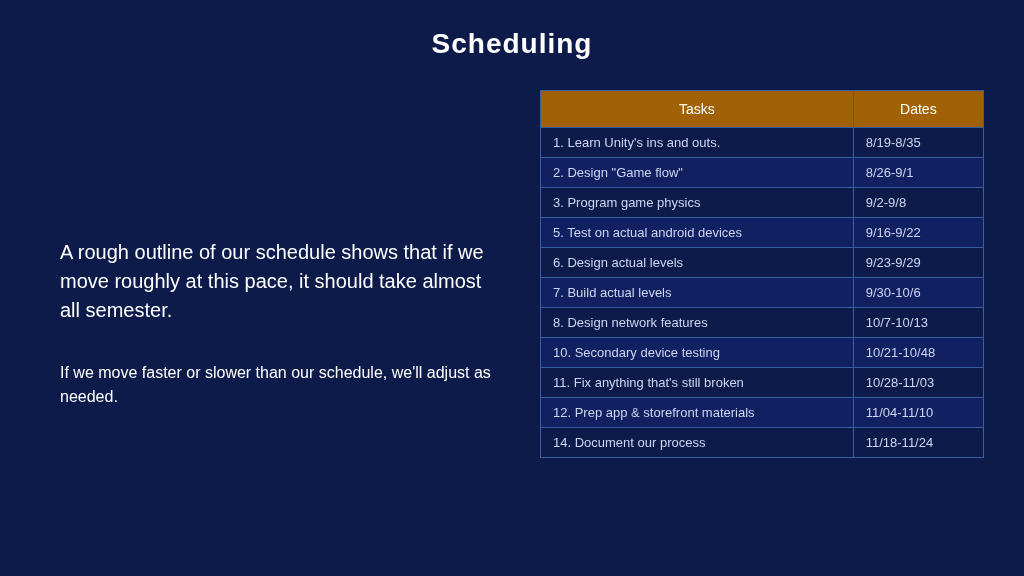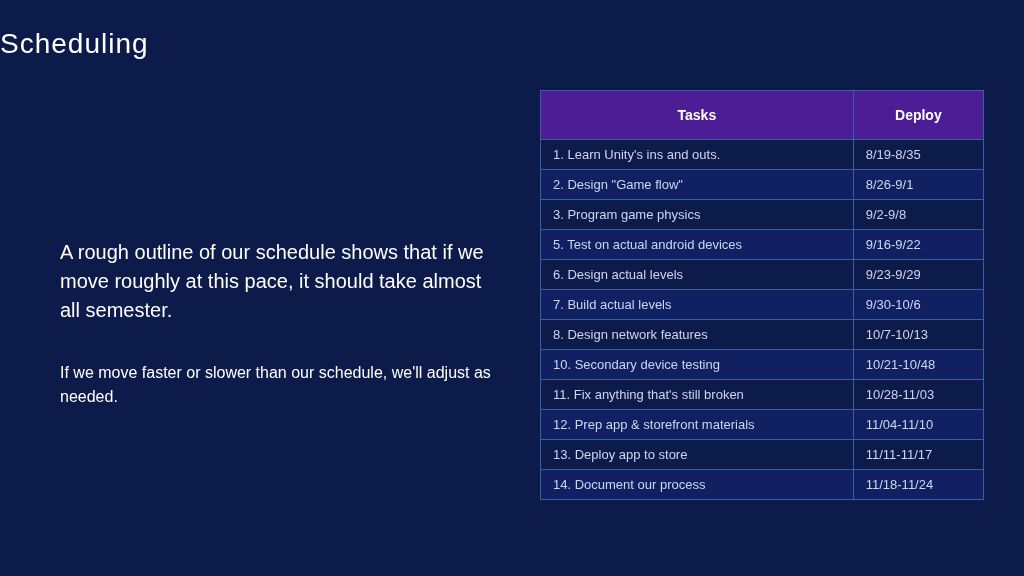--- a/index.html
+++ b/index.html
@@ -12,23 +12,24 @@
       width: 1024px;
       height: 576px;
       background-color: #0d1b4b;
       font-family: Arial, sans-serif;
       color: #ffffff;
       overflow: hidden;
       position: relative;
     }
 
     .page-title {
+      text-align: center;
       padding-top: 28px;
       font-size: 28px;
-      font-weight: normal;
+      font-weight: bold;
       letter-spacing: 1px;
       color: #ffffff;
     }
 
     .content-area {
       display: flex;
       flex-direction: row;
       padding: 30px 40px 20px 60px;
       gap: 40px;
       height: calc(100% - 70px);
@@ -62,24 +63,24 @@
       justify-content: flex-start;
     }
 
     table {
       width: 100%;
       border-collapse: collapse;
       font-size: 13px;
     }
 
     thead tr th {
-      background-color: #4c1d95;
+      background-color: #a16207;
       color: #ffffff;
-      font-weight: bold;
-      padding: 16px 14px;
+      font-weight: normal;
+      padding: 10px 14px;
       border: 1px solid #3a5fa0;
       text-align: center;
       font-size: 14px;
     }
 
     tbody tr td {
       padding: 7px 12px;
       border: 1px solid #3a5fa0;
       color: #ccd6f0;
     }
@@ -105,21 +106,21 @@
   <div class="left-panel">
     <p class="description-text">A rough outline of our schedule shows that if we move roughly at this pace, it should take almost all semester.</p>
     <p class="description-text-secondary">If we move faster or slower than our schedule, we'll adjust as needed.</p>
   </div>
 
   <div class="right-panel">
     <table>
       <thead>
         <tr>
           <th>Tasks</th>
-          <th class="date-col">Deploy</th>
+          <th class="date-col">Dates</th>
         </tr>
       </thead>
       <tbody id="table-body">
       <tr>
             <td>1. Learn Unity's ins and outs.</td>
             <td class="date-col">8/19-8/35</td>
           </tr>
           <tr>
             <td>2. Design "Game flow"</td>
             <td class="date-col">8/26-9/1</td>
@@ -150,23 +151,19 @@
           </tr>
           <tr>
             <td>11. Fix anything that's still broken</td>
             <td class="date-col">10/28-11/03</td>
           </tr>
           <tr>
             <td>12. Prep app &amp; storefront materials</td>
             <td class="date-col">11/04-11/10</td>
           </tr>
           <tr>
-            <td>13. Deploy app to store</td>
-            <td class="date-col">11/11-11/17</td>
-          </tr>
-          <tr>
             <td>14. Document our process</td>
             <td class="date-col">11/18-11/24</td>
           </tr>
         </tbody>
     </table>
   </div>
 </div>
 
 </body></html>

